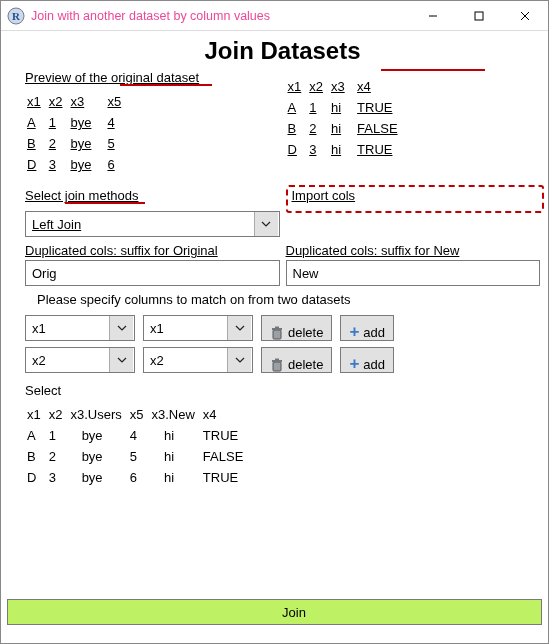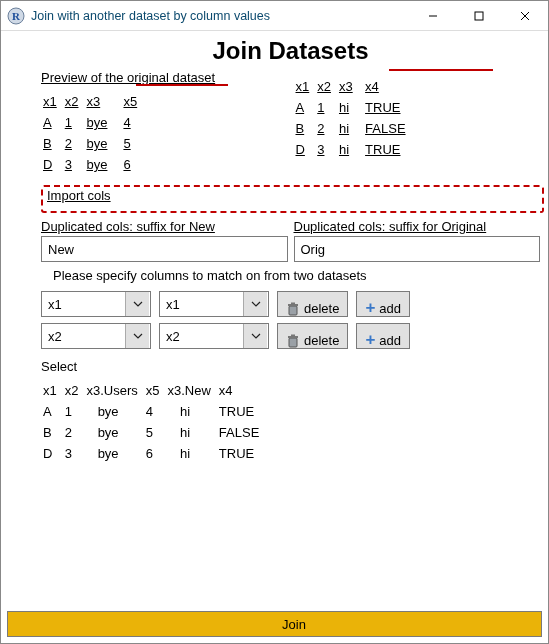--- a/index.html
+++ b/index.html
@@ -25,30 +25,30 @@
     padding-left: 6px;
   }
   .titlebar .app-icon {
     width: 18px; height: 18px;
     margin-right: 6px;
     display: flex; align-items: center; justify-content: center;
   }
   .titlebar .title-text {
     flex: 1;
     font-size: 12.5px;
-    color: #0c4a6e;
+    color: #ec4899;
   }
   .winbtn {
     width: 46px; height: 30px;
     display: flex; align-items: center; justify-content: center;
     font-size: 13px;
     color: #222;
   }
 
-  .content { padding: 4px 8px 0 4px; margin-left: 36px; }
+  .content { padding: 4px 8px 0 24px; }
   h1.page-title {
     margin: 2px 0 2px 0;
     text-align: center;
     font-size: 24px;
     font-weight: 700;
   }
 
   .row2 { display: flex; gap: 6px; }
   .col { flex: 1; min-width: 0; text-decoration: underline; }
 
@@ -155,24 +155,24 @@
 
   .match-row {
     display: flex;
     align-items: center;
     gap: 8px;
     margin: 6px 0;
   }
 
   .join-bar {
     position: absolute;
-    left: 6px; right: 6px; bottom: 6px;
+    left: 6px; right: 6px; bottom: 18px;
     height: 26px;
     border: 1px solid #7a7a7a;
-    background: #eab308;
+    background: #bef264;
     display: flex;
     align-items: center;
     justify-content: center;
     font-size: 13px;
     padding-left: 39px;
   }
 
   .chev svg { width: 10px; height: 10px; }
 </style>
 </head>
@@ -272,34 +272,50 @@
               <td class="pad">hi</td>
               <td>TRUE</td>
             </tr>
       </tbody>
         </table>
     </div>
   </div>
 
   <div class="row2" style="margin-top:10px;">
     <div class="col">
+      <div class="section-label">
+        <span>Select join methods</span>
+        <span class="underline-red" style="left:40px; width:80px;"></span>
+      </div>
+      <div class="select-wrap" style="margin-top:6px;">
+        <div class="fake-select">
+          <span>Left Join</span>
+          <span class="chev">
+            <svg viewBox="0 0 10 10">
+                <path d="M1 3 L5 7 L9 3" fill="none" stroke="#222" stroke-width="1.2"></path>
+              </svg>
+          </span>
+        </div>
+      </div>
+    </div>
+    <div class="col">
       <div class="dashed-box">
         <div class="section-label" style="padding-top:1px;">Import cols</div>
       </div>
     </div>
   </div>
 
   <div class="row2">
     <div class="col">
+      <div class="label-plain">Duplicated cols: suffix for Original</div>
+      <input class="text-input" value="Orig" style="">
+    </div>
+    <div class="col">
       <div class="label-plain">Duplicated cols: suffix for New</div>
       <input class="text-input" value="New" style="">
-    </div>
-    <div class="col">
-      <div class="label-plain">Duplicated cols: suffix for Original</div>
-      <input class="text-input" value="Orig" style="">
     </div>
   </div>
 
   <div class="label-plain" style="padding-left:12px;">Please specify columns to match on from two datasets</div>
 
   <div class="match-row">
     <div class="fake-select small">
       <span>x1</span>
       <span class="chev">
           <svg viewBox="0 0 10 10">

